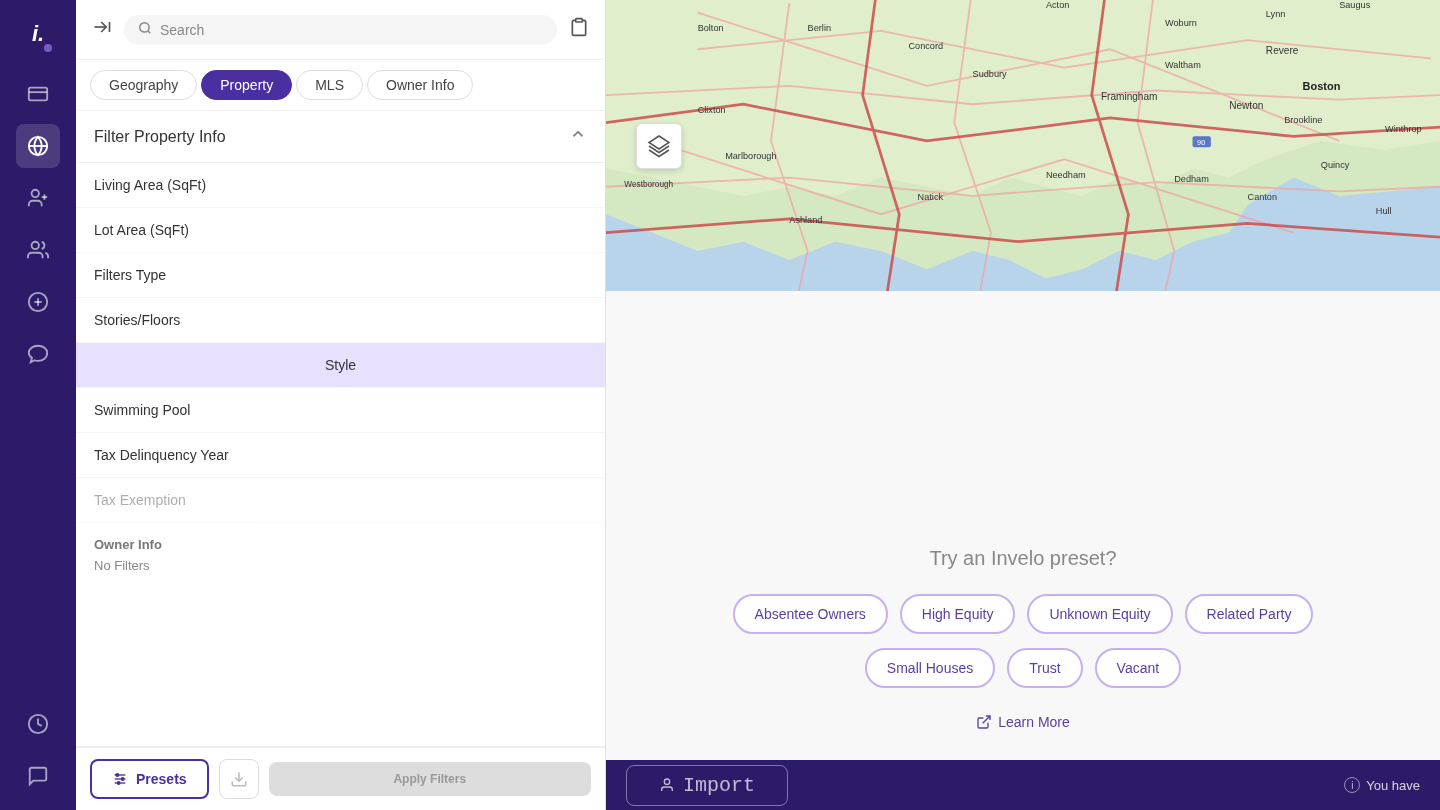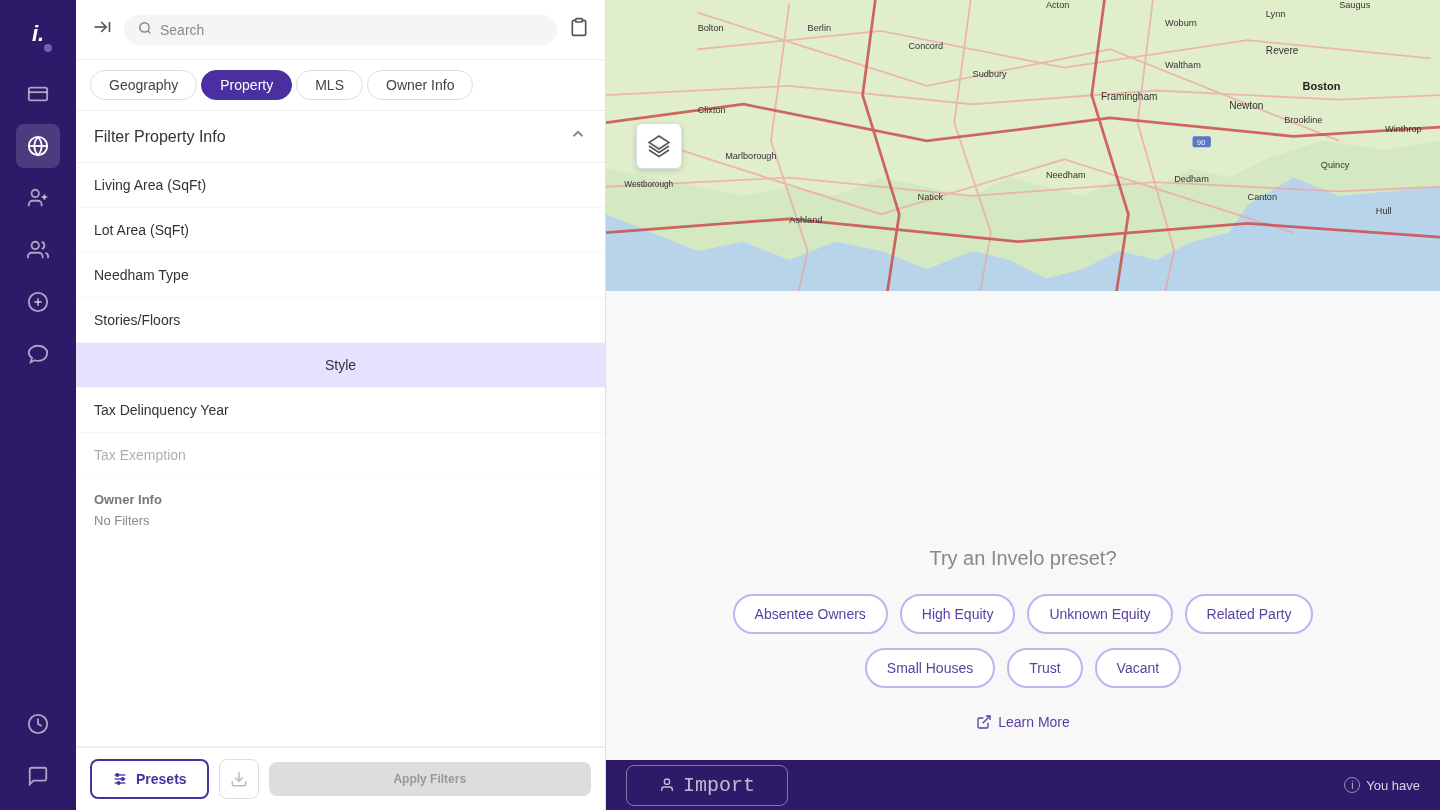--- a/index.html
+++ b/index.html
@@ -478,23 +478,24 @@
       <span class="collapse-icon">
         <svg width="18" height="18" viewBox="0 0 24 24" fill="none" stroke="#888" stroke-width="2.5">
           <polyline points="18 15 12 9 6 15"></polyline>
         </svg>
       </span>
     </div>
 
     <div class="filter-list">
       <div class="filter-item">Living Area (SqFt)</div>
       <div class="filter-item">Lot Area (SqFt)</div>
-      <div class="filter-item">Needham Type</div>
+      <div class="filter-item">Filters Type</div>
       <div class="filter-item">Stories/Floors</div>
       <div class="filter-item selected">Style</div>
+      <div class="filter-item">Swimming Pool</div>
       <div class="filter-item">Tax Delinquency Year</div>
       <div class="filter-item" style="opacity:0.4;">Tax Exemption</div>
       <div class="owner-info-section">Owner Info</div>
       <div class="no-filters-text">No Filters</div>
     </div>
   </div>
 
   <div class="bottom-toolbar">
     <button class="presets-btn">
       <svg width="16" height="16" viewBox="0 0 24 24" fill="none" stroke="currentColor" stroke-width="2">

